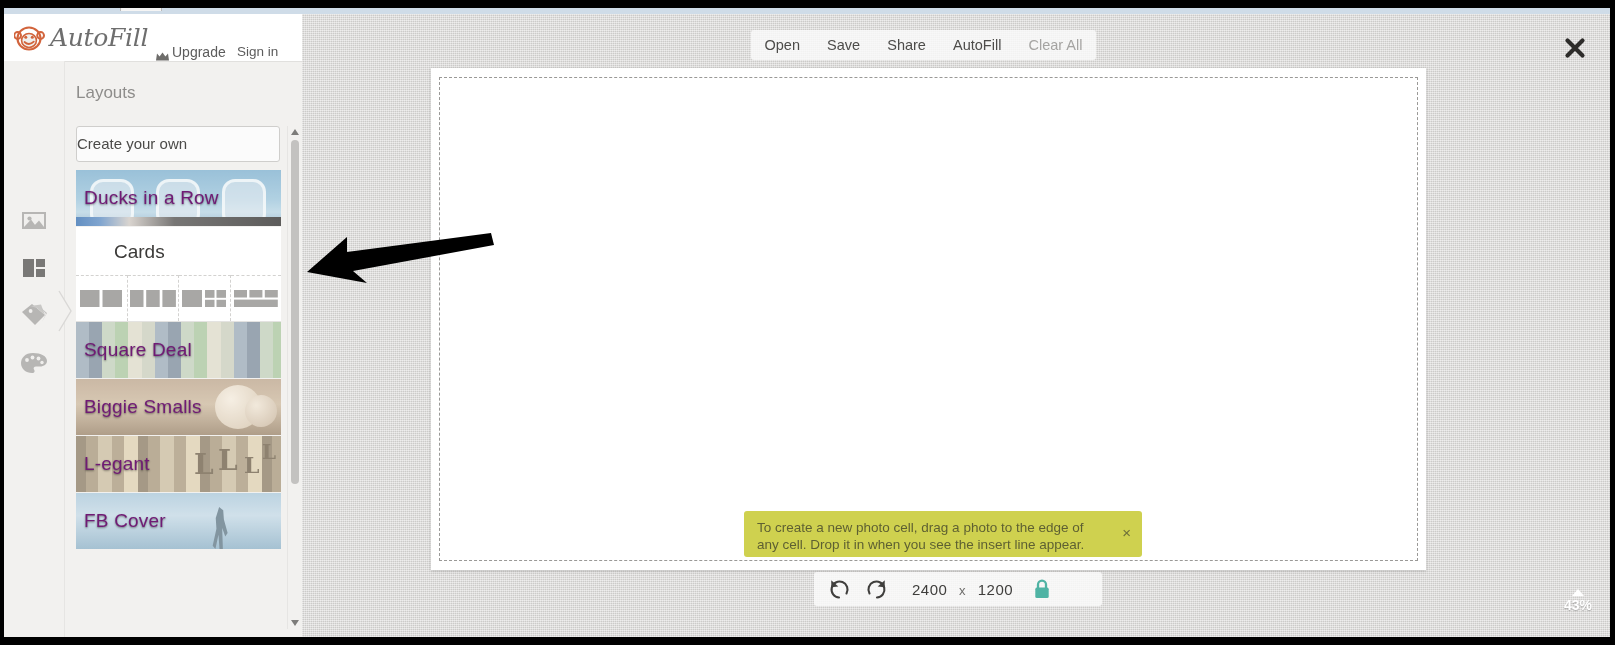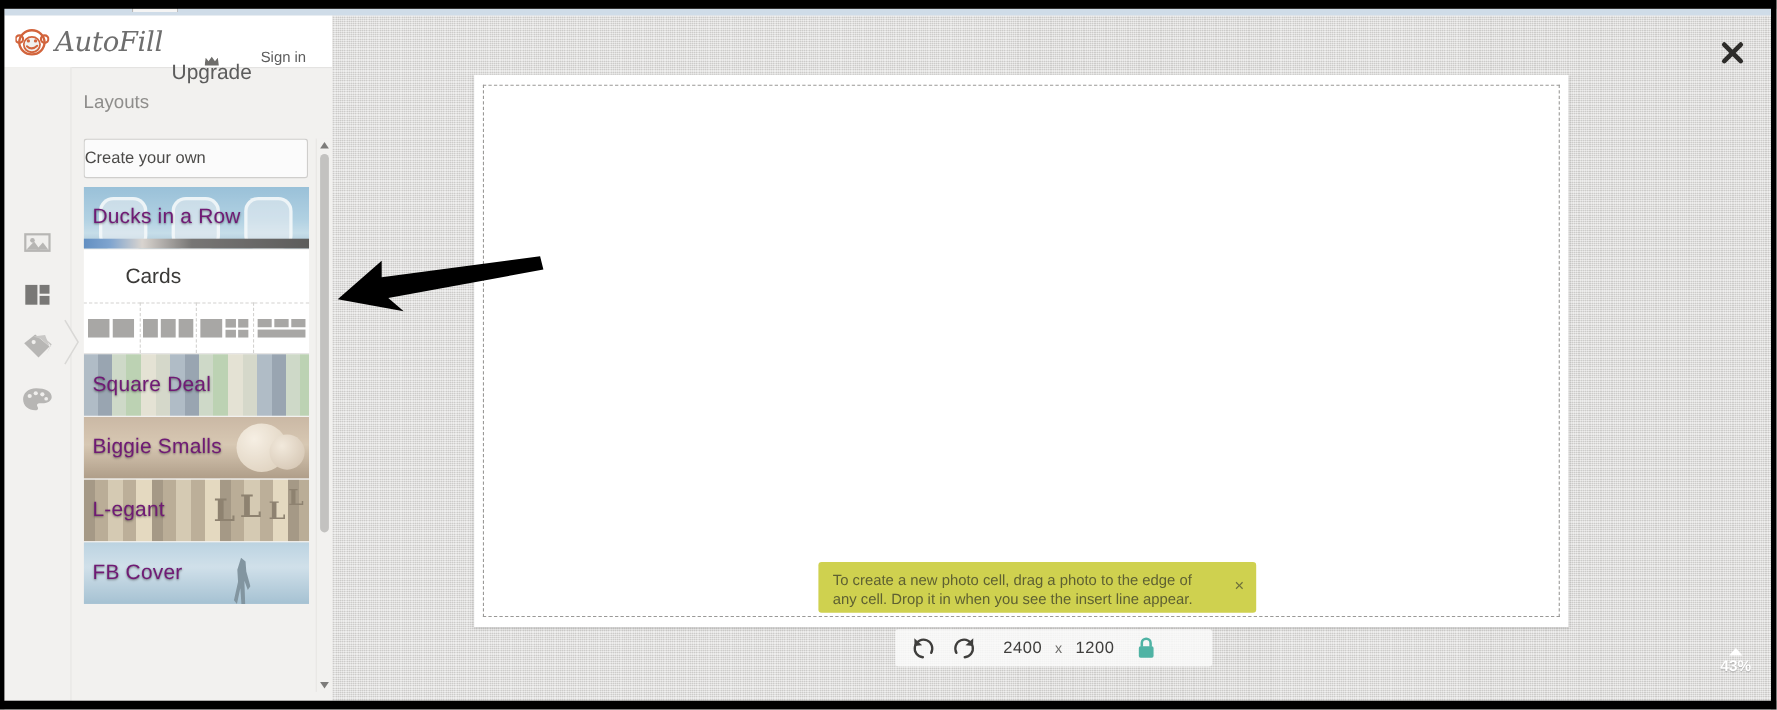--- a/index.html
+++ b/index.html
@@ -33,22 +33,22 @@
     background:#ffffff;border-bottom:1px solid #e1e0de;
   }
   .logo{position:absolute;left:10px;top:8px;display:flex;align-items:center;height:32px;}
   .monkey{width:31px;height:26px;position:relative;margin-right:5px;}
   .logo-text{
     font-family:"DejaVu Serif", serif;
     font-size:25px;color:#6e6e6e;font-style:italic;letter-spacing:-.3px;
     line-height:26px;
   }
   .upgrade{
-    position:absolute;left:152px;top:30px;font-size:19px;color:#5c5c5c;
-    display:flex;align-items:center;gap:3px;cursor:pointer;flex-direction:column;
+    position:absolute;left:152px;top:30px;font-size:14px;color:#5c5c5c;
+    display:flex;align-items:center;gap:3px;cursor:pointer;
   }
   .crown{width:13px;height:9px;display:inline-block;position:relative;}
   .signin{position:absolute;left:233px;top:30px;font-size:13.5px;color:#5c5c5c;cursor:pointer;}
 
   .panel-title{
     position:absolute;left:72px;top:69px;font-size:17px;color:#8e8d8b;
   }
 
   
   #rail{
@@ -401,20 +401,27 @@
 
     <div id="lay-scroll">
       <div class="sb-up"></div>
       <div class="sb-thumb"></div>
       <div class="sb-down"></div>
     </div>
   </div>
 
   <div id="work">
 
+    <div class="toolbar">
+      <div class="tool">Open</div>
+      <div class="tool">Save</div>
+      <div class="tool">Share</div>
+      <div class="tool">AutoFill</div>
+      <div class="tool dim">Clear All</div>
+    </div>
 
     <div class="closebtn">
       <span>
         <svg width="22" height="22" viewBox="0 0 22 22">
           <path d="M3.5 3.5 L18.5 18.5 M18.5 3.5 L3.5 18.5" stroke="#2d2c2a" stroke-width="4.2" stroke-linecap="round"></path>
         </svg>
       </span>
     </div>
 
     <div class="canvas">

